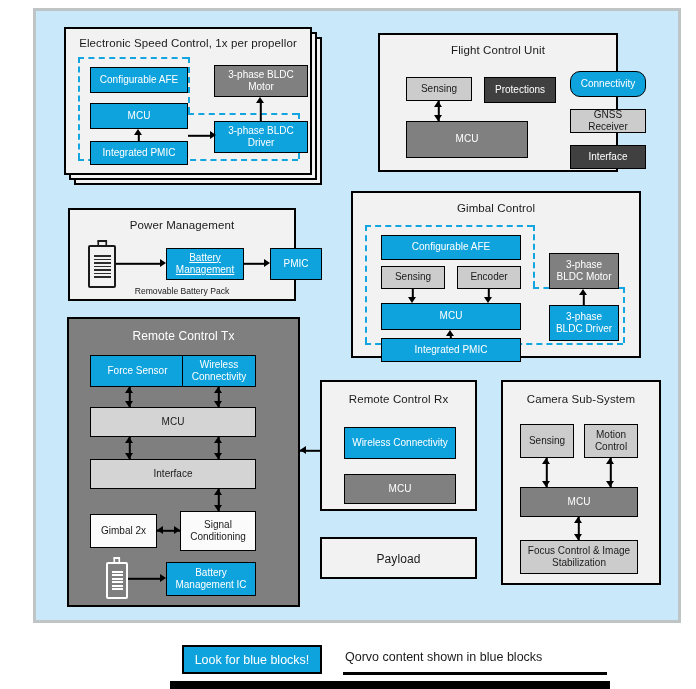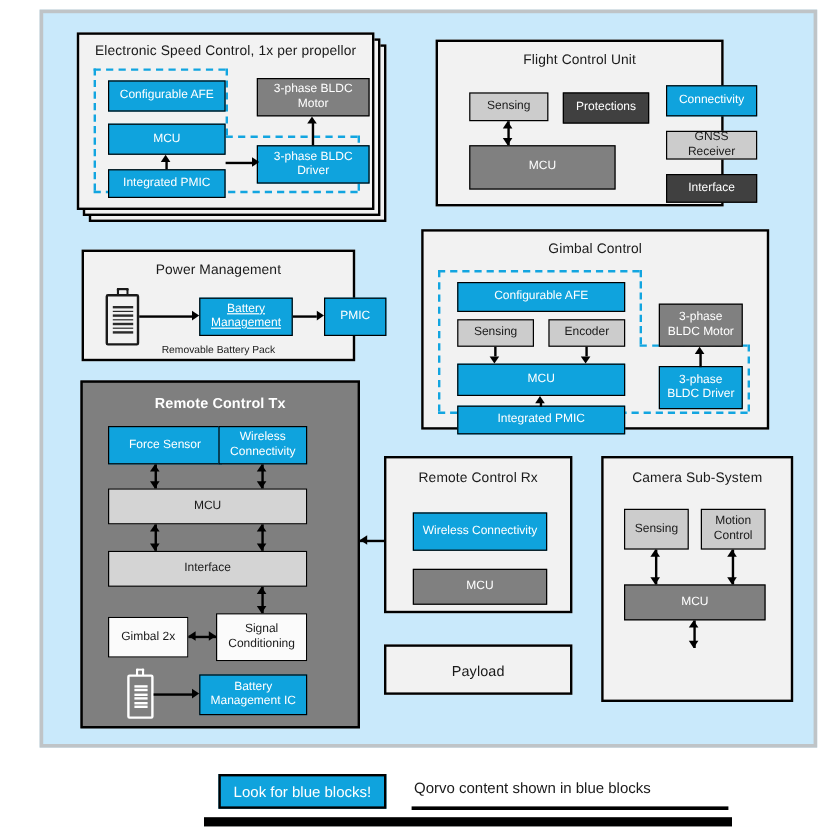--- a/index.html
+++ b/index.html
@@ -35,21 +35,21 @@
   }
   .panel-title {
     position: absolute;
     left: 0; right: 0;
     text-align: center;
     font-size: 11.5px;
     color: #1a1a1a;
     letter-spacing: .1px;
     white-space: nowrap;
   }
-  .panel-title.onGray { color: #ffffff; font-size: 12px; font-weight: bold; }
+  .panel-title.onGray { color: #ffffff; font-size: 12px; }
 
   
   .blk {
     position: absolute;
     display: flex;
     align-items: center;
     justify-content: center;
     text-align: center;
     border: 1.6px solid #000000;
     font-size: 10px;
@@ -162,26 +162,26 @@
       <div class="ar" style="left:122px; top:101px; width:28px; height:12px;">
         <div class="shaft-h" style="left:0; width:22px;"></div>
         <div class="head right" style="right:0; top:0.5px;"></div>
       </div>
       <div class="ar" style="left:189px; top:68px; width:12px; height:24px;">
         <div class="shaft-v" style="top:5px; height:19px;"></div>
         <div class="head up" style="left:1.4px; top:0;"></div>
       </div>
     </div>
 
-    <div class="panel" style="left:327px; top:22px; width:240px; height:139px;">
+    <div class="panel" style="left:342px; top:22px; width:240px; height:139px;">
       <div class="panel-title" style="top:9px;">Flight Control Unit</div>
 
       <div class="blk lgray" style="left:26px; top:42px; width:66px; height:24px;">Sensing</div>
       <div class="blk dgray" style="left:104px; top:42px; width:72px; height:26px;">Protections</div>
-      <div class="blk blue" style="left:190px; top:36px; width:76px; height:26px;">Connectivity</div>
+      <div class="blk blue" style="left:190px; top:36px; width:76px; height:26px;border-radius:10px;">Connectivity</div>
       <div class="blk mgray" style="left:26px; top:86px; width:122px; height:37px;">MCU</div>
       <div class="blk lgray" style="left:190px; top:74px; width:76px; height:24px;">GNSS Receiver</div>
       <div class="blk dgray" style="left:190px; top:110px; width:76px; height:24px;">Interface</div>
 
       <div class="ar" style="left:53px; top:66px; width:12px; height:20px;">
         <div class="shaft-v" style="top:0; height:20px;"></div>
         <div class="head up" style="left:1.4px; top:0;"></div>
         <div class="head down" style="left:1.4px; bottom:0;"></div>
       </div>
     </div>
@@ -327,20 +327,21 @@
     <div class="panel" style="left:284px; top:526px; width:157px; height:42px;">
       <div class="panel-title" style="top:13px; font-size:12px;">Payload</div>
     </div>
 
     <div class="panel" style="left:465px; top:369px; width:160px; height:205px;">
       <div class="panel-title" style="top:11px;">Camera Sub-System</div>
 
       <div class="blk lgray" style="left:17px; top:42px; width:54px; height:34px;">Sensing</div>
       <div class="blk lgray" style="left:81px; top:42px; width:54px; height:34px;">Motion Control</div>
       <div class="blk mgray" style="left:17px; top:105px; width:118px; height:30px;">MCU</div>
+      <div class="blk lgray" style="left:17px; top:158px; width:118px; height:34px;">Focus Control &amp; Image Stabilization</div>
 
       <div class="ar" style="left:38px; top:76px; width:12px; height:29px;">
         <div class="shaft-v" style="top:0; height:29px;"></div>
         <div class="head up" style="left:1.4px; top:0;"></div>
         <div class="head down" style="left:1.4px; bottom:0;"></div>
       </div>
       <div class="ar" style="left:102px; top:76px; width:12px; height:29px;">
         <div class="shaft-v" style="top:0; height:29px;"></div>
         <div class="head up" style="left:1.4px; top:0;"></div>
         <div class="head down" style="left:1.4px; bottom:0;"></div>

